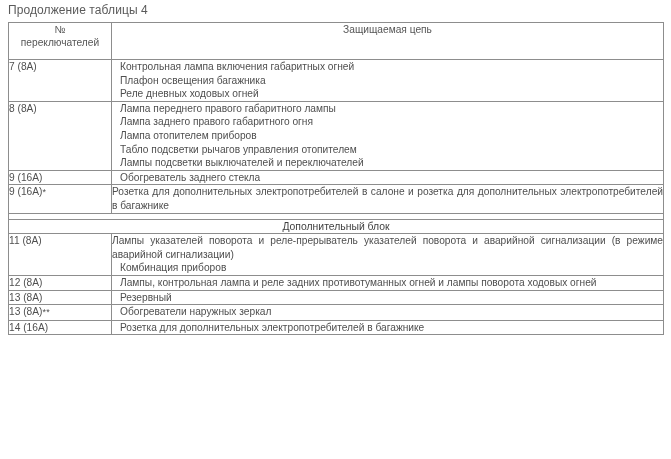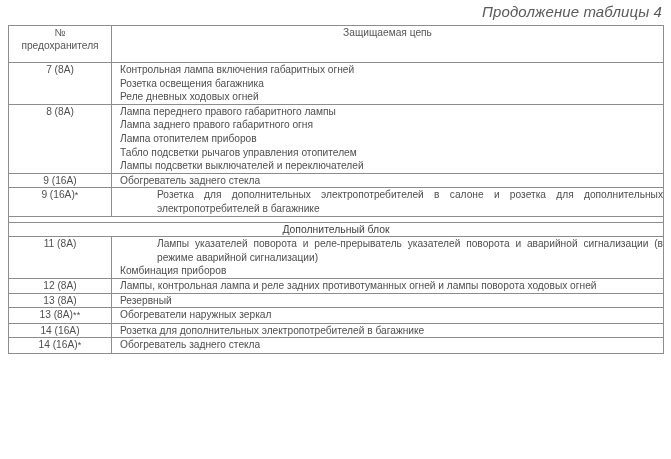--- a/index.html
+++ b/index.html
@@ -18,23 +18,22 @@
   .page {
     position: relative;
     width: 671px;
     height: 459px;
     box-sizing: border-box;
     padding: 0 8px;
   }
 
   
   .running-head {
-    text-align: right;
-    font-style: italic;
-    font-size: 15px;
+    text-align: left;
+    font-size: 12px;
     color: #5a5a5a;
     letter-spacing: .1px;
     padding: 3px 1px 5px 0;
   }
 
   
   table.fuse-table {
     width: 655px;
     border-collapse: collapse;
     table-layout: fixed;
@@ -61,21 +60,20 @@
     height: 36px;
     color: #555;
     font-size: 10.2px;
     line-height: 13px;
     padding: 3px 4px;
   }
   .hdr-num span { display: block; }
 
   
   .num {
-    text-align: center;
     padding: 4px 4px 5px;
     white-space: nowrap;
     color: #4f4f4f;
   }
   .num .sup {
     font-size: 9px;
     vertical-align: baseline;
     letter-spacing: .3px;
   }
 
@@ -86,21 +84,20 @@
   .cir .line {
     display: block;
     white-space: nowrap;
     padding-left: 8px;
   }
   .cir .para {
     display: block;
     text-align: justify;
     text-justify: inter-word;
     white-space: normal;
-    margin-left: 45px;
   }
 
   
   .banner td {
     text-align: center;
     font-weight: bold;
     color: #3f3f3f;
     padding: 3px 4px 4px;
     font-size: 10.4px;
     border-top: 2px solid #8d8d8d;
@@ -126,31 +123,31 @@
 
   <table class="fuse-table">
     <colgroup>
       <col class="c-num">
       <col class="c-cir">
     </colgroup>
     <thead>
       <tr>
         <th class="hdr-num">
           <span>№</span>
-          <span>предохранителя</span>
+          <span>переключателей</span>
         </th>
         <th class="hdr-cir">Защищаемая цепь</th>
       </tr>
     </thead>
     <tbody id="tbody-main">
         <tr>
           <td class="num">7 (8A)</td>
           <td class="cir">
             <span class="line">Контрольная лампа включения габаритных огней</span>
-            <span class="line">Розетка освещения багажника</span>
+            <span class="line">Плафон освещения багажника</span>
             <span class="line">Реле дневных ходовых огней</span>
           </td>
         </tr>
         <tr>
           <td class="num">8 (8A)</td>
           <td class="cir">
             <span class="line">Лампа переднего правого габаритного лампы</span>
             <span class="line">Лампа заднего правого габаритного огня</span>
             <span class="line">Лампа отопителем приборов</span>
             <span class="line">Табло подсветки рычагов управления отопителем</span>
@@ -205,22 +202,16 @@
           <td class="cir">
             <span class="line">Обогреватели наружных зеркал</span>
           </td>
         </tr>
         <tr>
           <td class="num">14 (16A)</td>
           <td class="cir">
             <span class="line">Розетка для дополнительных электропотребителей в багажнике</span>
           </td>
         </tr>
-        <tr>
-          <td class="num">14 (16A)<span class="sup">*</span></td>
-          <td class="cir">
-            <span class="line">Обогреватель заднего стекла</span>
-          </td>
-        </tr>
       </tbody>
   </table>
 
 </div>
 
 </body></html>

